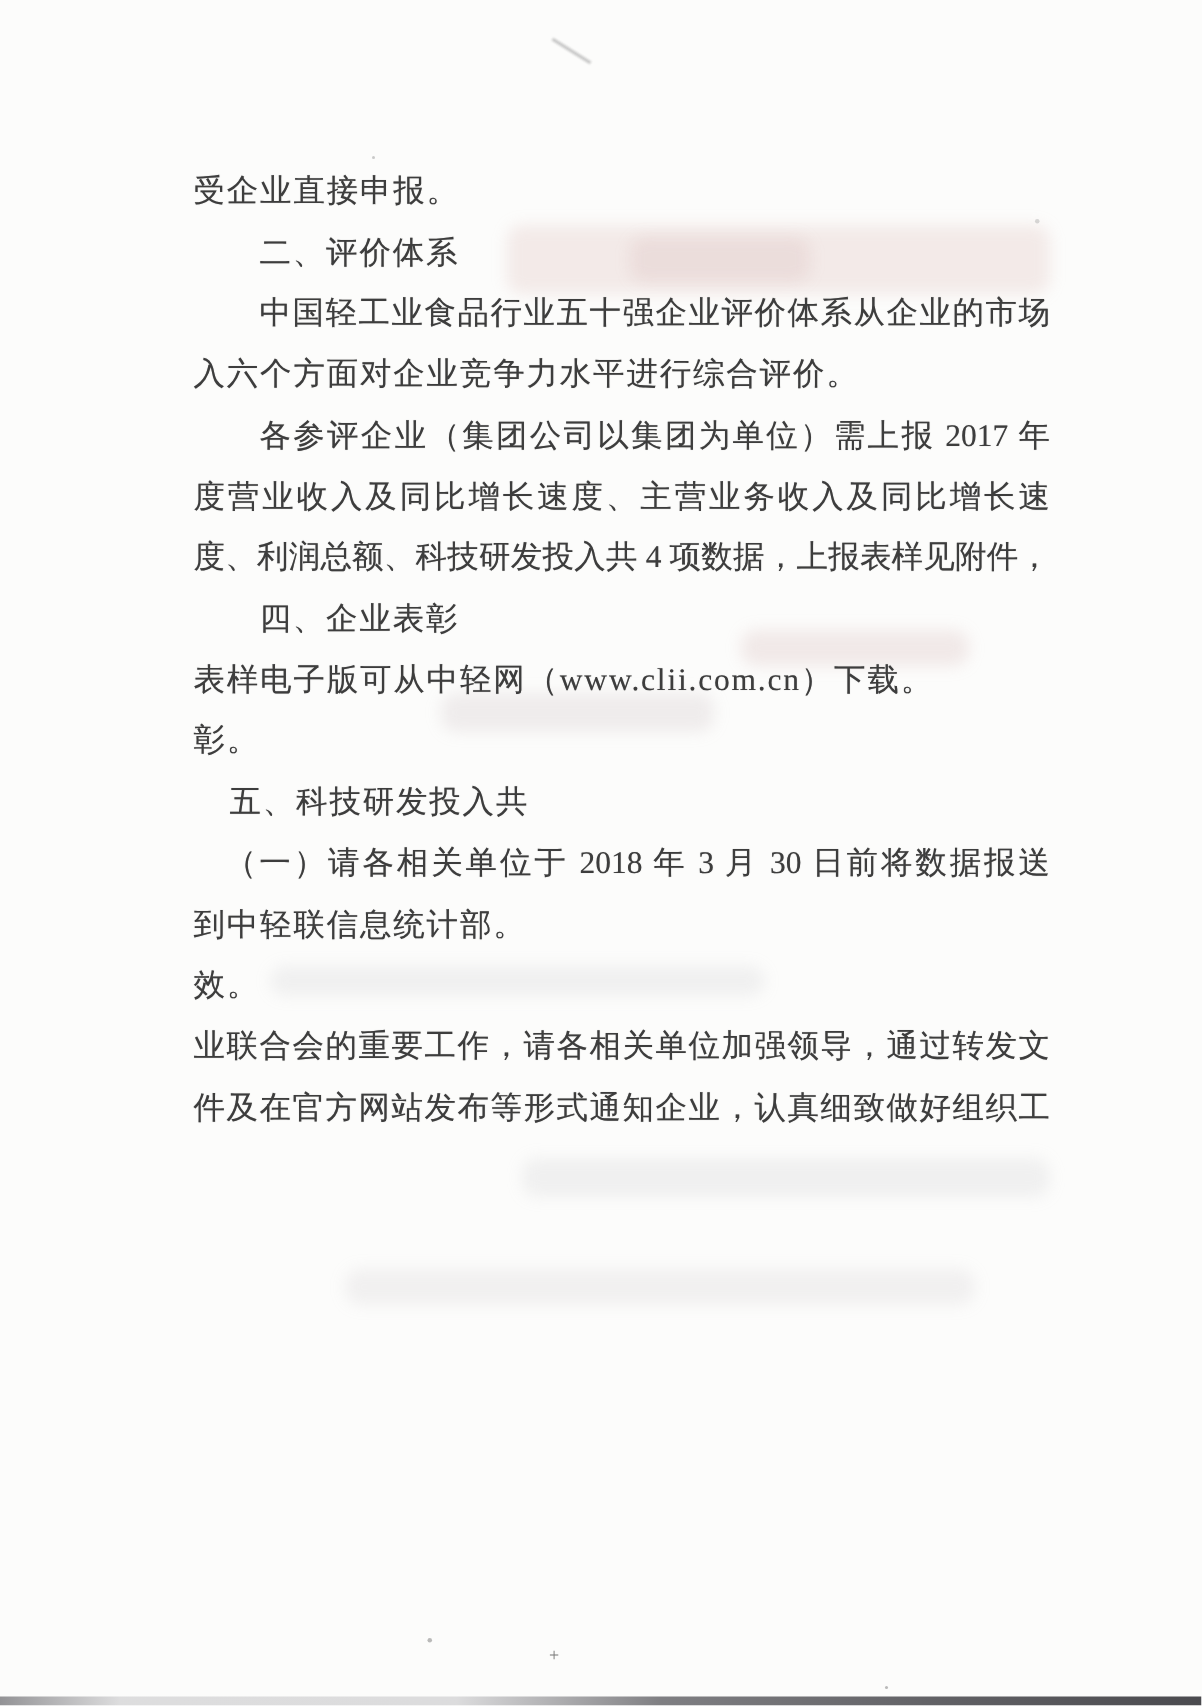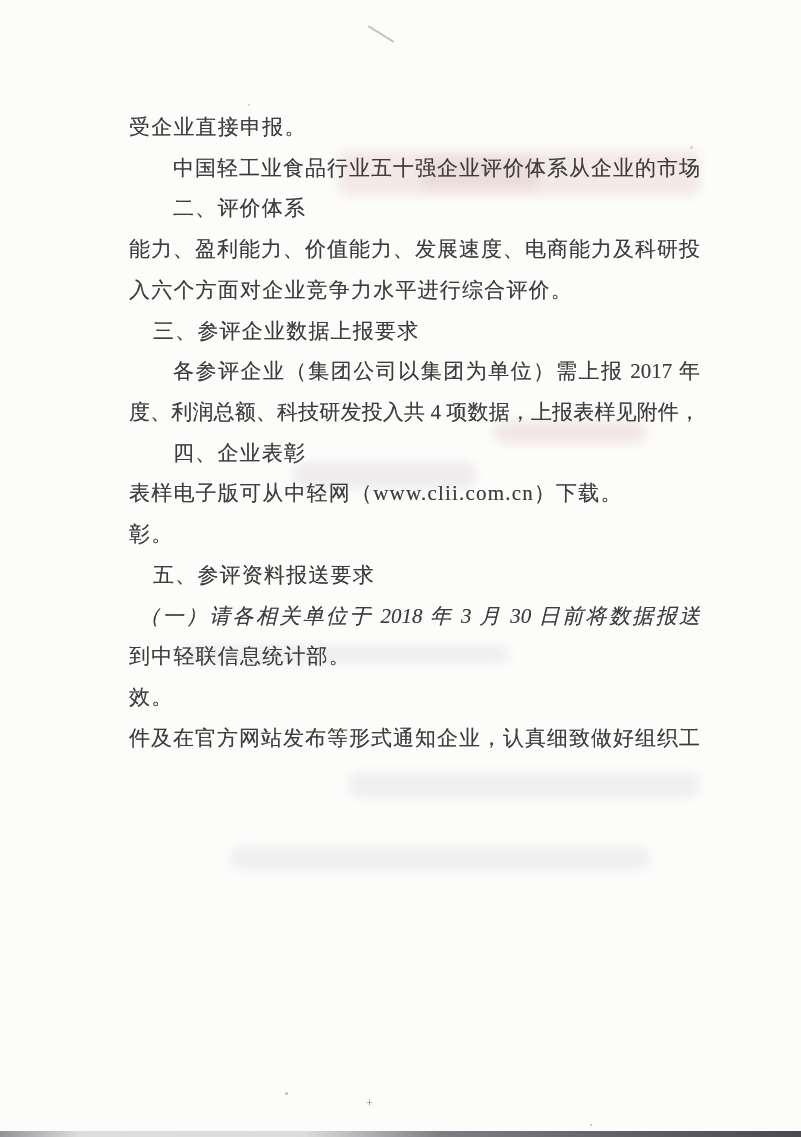--- a/index.html
+++ b/index.html
@@ -18,21 +18,21 @@
     letter-spacing:1.2px; white-space:pre;
     text-shadow:0 0 .5px rgba(70,70,70,.55);
   }
   .line.just {
     white-space:normal; letter-spacing:normal;
     text-align:justify; text-align-last:justify; text-justify:inter-character;
   }
   .ind0 { margin-left:0; }
   .ind1 { margin-left:44px; }
   .ind2 { margin-left:24px; }
-  .ind3 { margin-left:10px;font-style:italic; }
+  .ind3 { margin-left:21px; }
 
   
   .ghost { position:absolute; border-radius:10px; filter:blur(5px); pointer-events:none; }
   .g1 { left:338px; top:150px; width:362px; height:46px; background:rgba(208,164,160,.20); }
   .g1b{ left:420px; top:158px; width:120px; height:30px; background:rgba(190,140,140,.14); }
   .g2 { left:494px; top:420px; width:152px; height:24px; background:rgba(200,158,158,.20); }
   .g3 { left:294px; top:462px; width:182px; height:26px; background:rgba(185,165,170,.18); }
   .g4 { left:180px; top:644px; width:330px; height:20px; background:rgba(175,175,182,.15); }
   .g5 { left:348px; top:772px; width:352px; height:26px; background:rgba(180,178,185,.16); }
   .g6 { left:230px; top:846px; width:420px; height:24px; background:rgba(178,176,184,.15); }
@@ -68,34 +68,34 @@
   <div class="ghost g1"></div>
   <div class="ghost g1b"></div>
   <div class="ghost g2"></div>
   <div class="ghost g3"></div>
   <div class="ghost g4"></div>
   <div class="ghost g5"></div>
   <div class="ghost g6"></div>
 
   <div class="doc">
       <div class="line ind0">受企业直接申报。</div>
+      <div class="line ind1">二、评价体系</div>
       <div class="line ind1 just">中国轻工业食品行业五十强企业评价体系从企业的市场</div>
-      <div class="line ind1">二、评价体系</div>
-      <div class="line ind0 just">能力、盈利能力、价值能力、发展速度、电商能力及科研投</div>
       <div class="line ind0">入六个方面对企业竞争力水平进行综合评价。</div>
-      <div class="line ind2">三、参评企业数据上报要求</div>
       <div class="line ind1 just">各参评企业（集团公司以集团为单位）需上报 2017 年</div>
+      <div class="line ind0 just">度营业收入及同比增长速度、主营业务收入及同比增长速</div>
       <div class="line ind0 just">度、利润总额、科技研发投入共 4 项数据，上报表样见附件，</div>
       <div class="line ind1">四、企业表彰</div>
       <div class="line ind0">表样电子版可从中轻网（www.clii.com.cn）下载。</div>
       <div class="line ind0">彰。</div>
-      <div class="line ind2">五、参评资料报送要求</div>
+      <div class="line ind2">五、科技研发投入共</div>
       <div class="line ind3 just">（一）请各相关单位于 2018 年 3 月 30 日前将数据报送</div>
       <div class="line ind0">到中轻联信息统计部。</div>
       <div class="line ind0">效。</div>
+      <div class="line ind0 just">业联合会的重要工作，请各相关单位加强领导，通过转发文</div>
       <div class="line ind0 just">件及在官方网站发布等形式通知企业，认真细致做好组织工</div>
     </div>
 
   <div class="slash"></div>
   <div class="edge-right"></div>
   <div class="edge-bottom"></div>
   <span class="plus">+</span>
   <span class="speck s1"></span>
   <span class="speck s2"></span>
   <span class="speck s3"></span>

